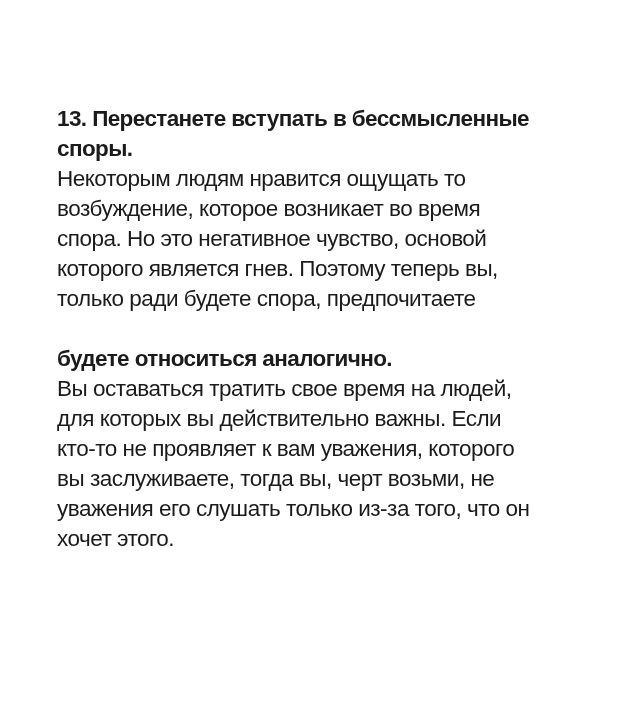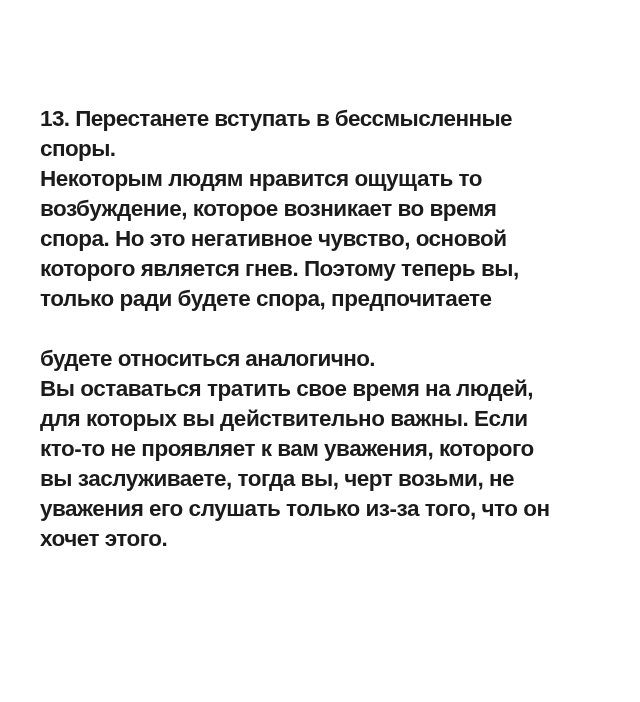--- a/index.html
+++ b/index.html
@@ -23,27 +23,28 @@
     }
     .section { margin: 0; }
     .section + .section { margin-top: 30px; }
     .line {
       display: block;
       white-space: nowrap;
       font-size: 22.5px;
       line-height: 30px;
       height: 30px;
       letter-spacing: -0.5px;
+      margin-left: 17px;
     }
     .heading .line {
       font-weight: bold;
       letter-spacing: -0.6px;
     }
     .body .line {
-      font-weight: bold;
+      font-weight: normal;
     }
   </style>
 </head>
 <body>
 
 <div class="doc">
 
   <section class="section">
     <div class="heading">
       <span class="line">13. Перестанете вступать в бессмысленные</span>

